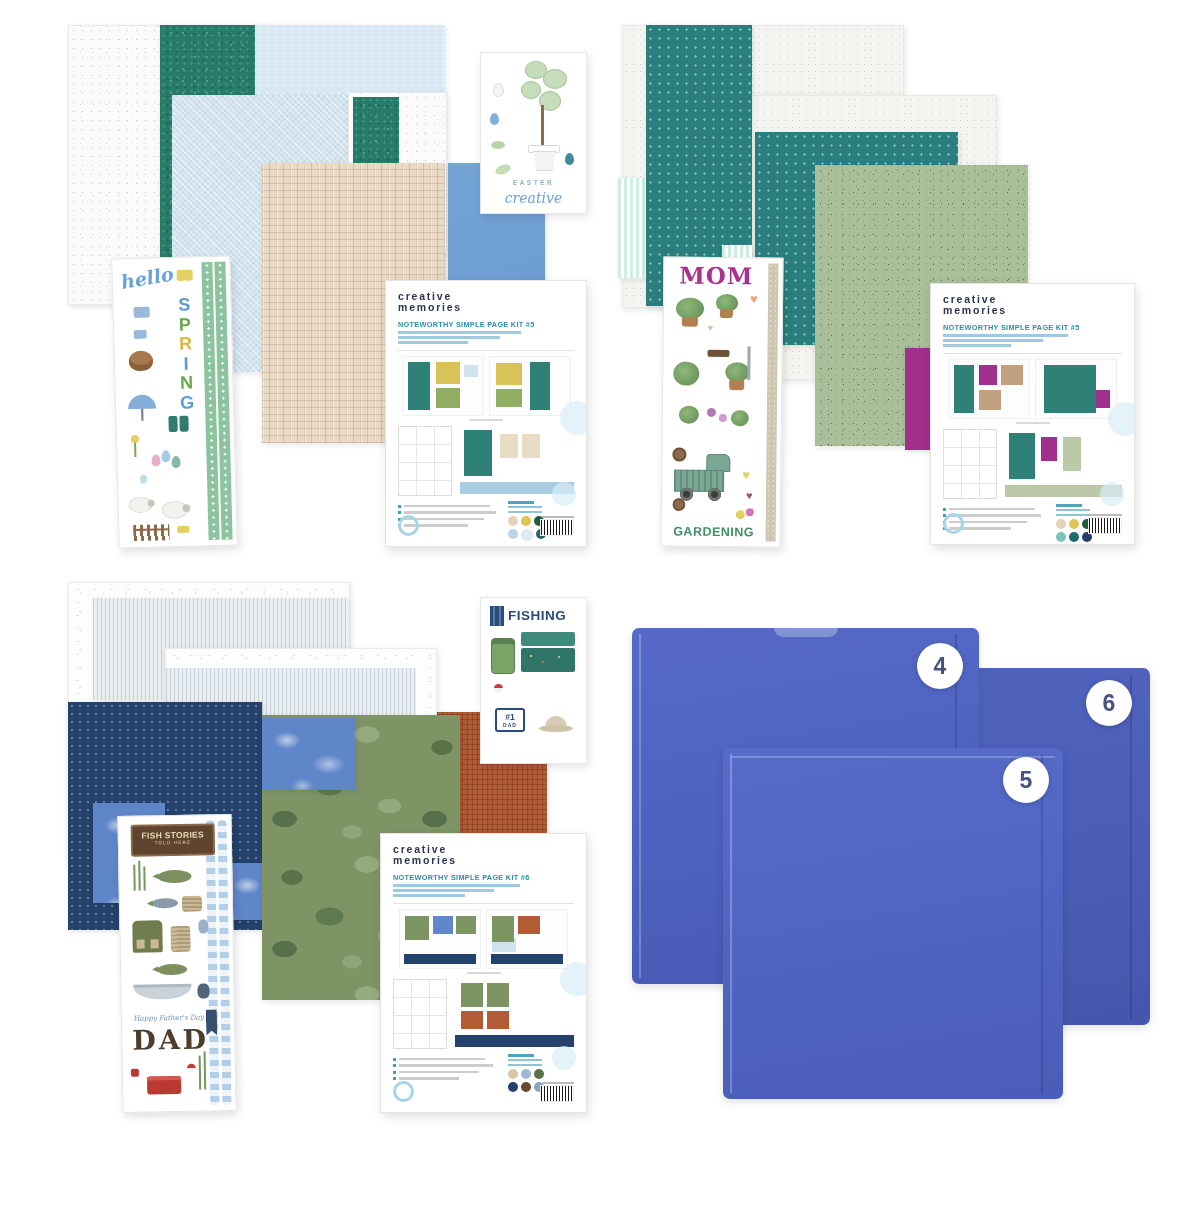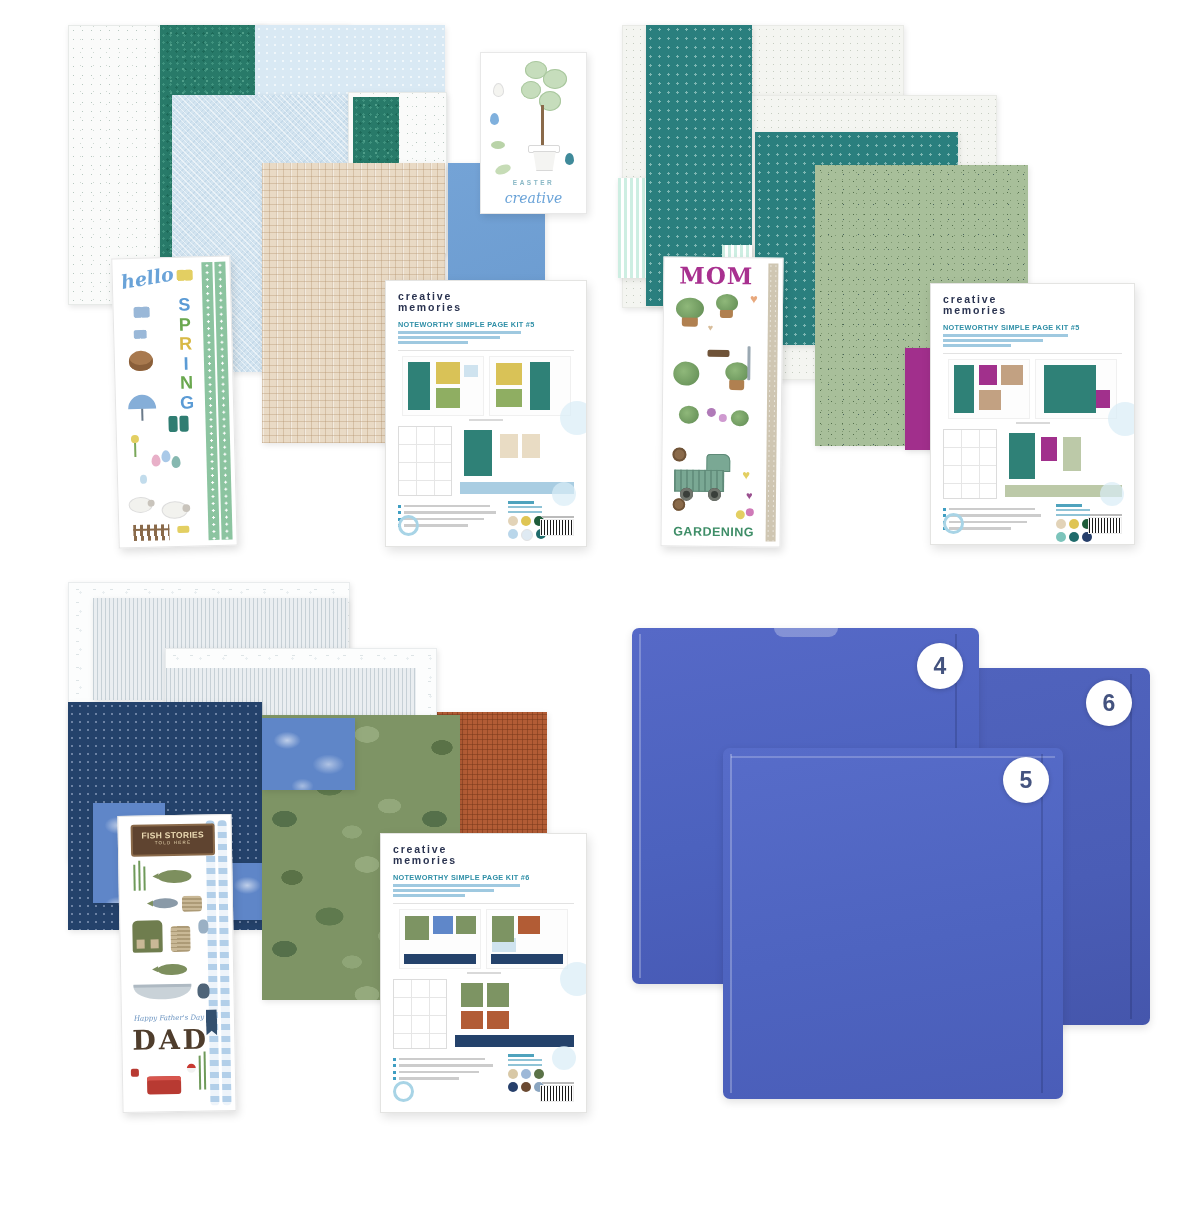--- a/index.html
+++ b/index.html
@@ -433,20 +433,34 @@
   <div class="paper p-fishdoodle" style="left:165px;top:648px;width:270px;height:122px">
     <div class="ab p-pinstripe" style="left:0;top:19px;width:250px;height:101px"></div>
   </div>
   <div class="paper p-navydot" style="left:68px;top:702px;width:194px;height:228px"></div>
   <div class="paper p-water" style="left:93px;top:803px;width:72px;height:100px"></div>
   <div class="paper p-water" style="left:222px;top:863px;width:40px;height:57px"></div>
   <div class="paper p-rust" style="left:437px;top:712px;width:110px;height:158px"></div>
   <div class="paper p-camo" style="left:262px;top:715px;width:198px;height:285px"></div>
   <div class="paper p-water" style="left:262px;top:718px;width:93px;height:72px"></div>
 
+  <div class="card" style="left:480px;top:597px;width:105px;height:165px">
+    <div class="ftag"></div>
+    <div class="fishing-word">FISHING</div>
+    <div class="jar"></div>
+    <div class="tbox-lid"></div>
+    <div class="tbox-body"></div>
+    <div class="bobber"></div>
+    <div class="hat-dome" style="left:64px;top:118px"></div>
+    <div class="hat-brim" style="left:58px;top:127px"></div>
+    <div class="plate">
+      <div class="p1">#1</div>
+      <div class="p2">DAD</div>
+    </div>
+  </div>
 
   <div class="sheet" style="left:120px;top:815px;width:112px;height:295px;transform:rotate(-1deg)">
     <div class="wavestrip" style="right:16px"></div>
     <div class="wavestrip" style="right:4px"></div>
     <div class="fs-sign">
       <div class="fs1">FISH STORIES</div>
       <div class="fs2">TOLD HERE</div>
     </div>
     <div class="reed" style="left:14px;top:48px;height:26px"></div>
     <div class="reed" style="left:19px;top:44px;height:30px"></div>

